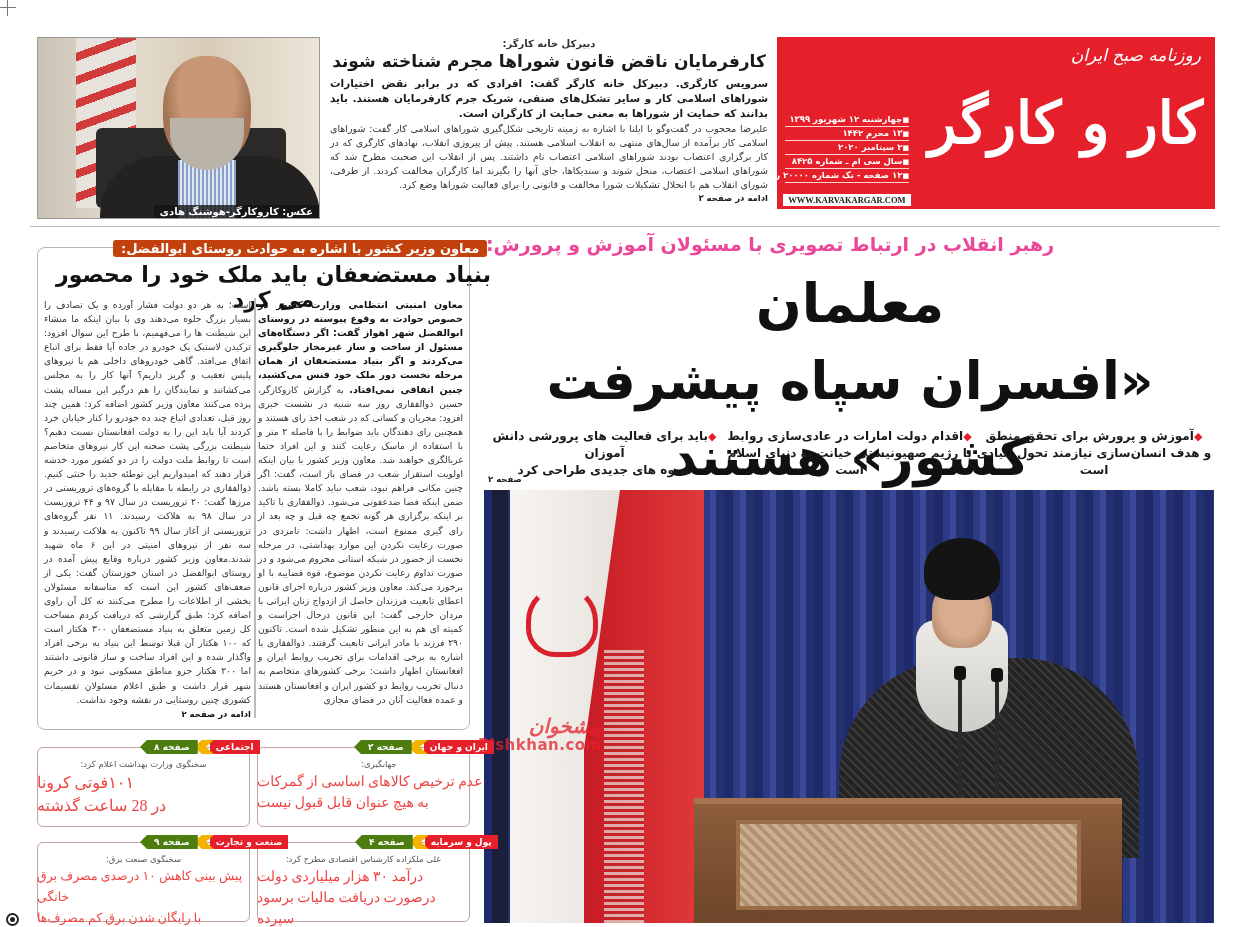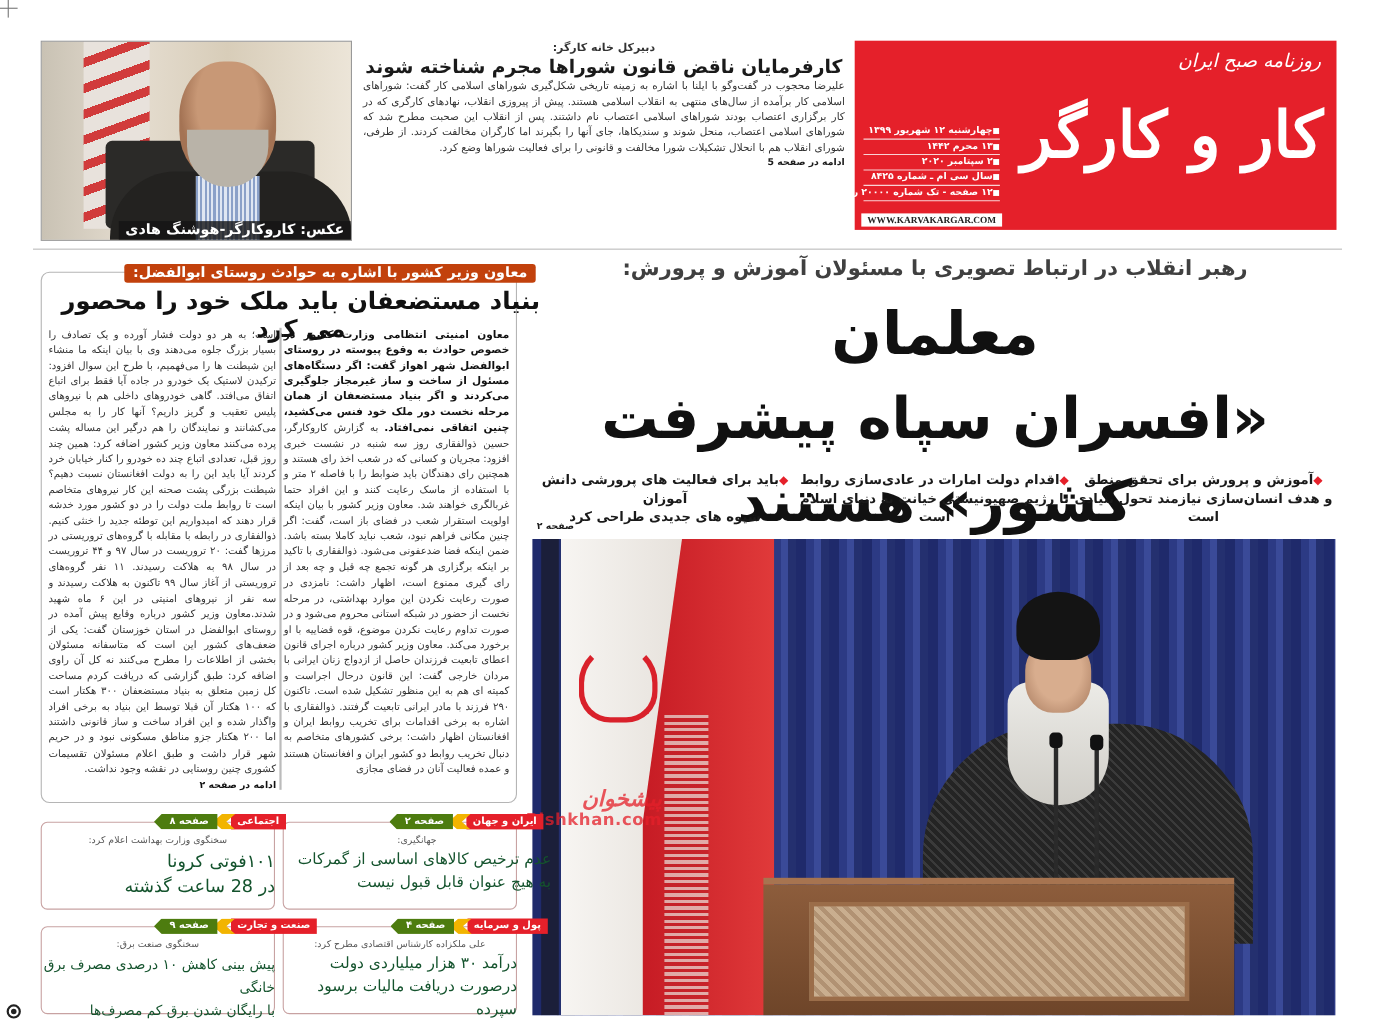--- a/index.html
+++ b/index.html
@@ -34,27 +34,27 @@
   .top-cont { font-size: 8.5px; font-weight: bold; margin-top: 1px; }
 
   
   .top-photo { left: 37px; top: 37px; width: 283px; height: 182px; overflow: hidden; border: 1px solid #999; background: linear-gradient(90deg, #c9c2b4 0%, #e5ddd0 30%, #d8cdb9 60%, #ece5d8 100%); }
   .photo-flag { left: 38px; top: 0; width: 60px; height: 170px; background: repeating-linear-gradient(160deg, #e8e2dc 0 14px, #d13b3b 14px 22px); }
   .photo-chair { left: 58px; top: 90px; width: 190px; height: 80px; background: #2b2a28; border-radius: 6px; }
   .photo-head { left: 125px; top: 18px; width: 88px; height: 108px; background: radial-gradient(ellipse at 50% 35%, #c89876 0 45%, #a47354 70%); border-radius: 46% 46% 42% 42%; }
   .photo-beard { left: 132px; top: 80px; width: 74px; height: 52px; background: #b9b3a8; border-radius: 0 0 40px 40px; }
   .photo-body { left: 62px; top: 118px; width: 220px; height: 70px; background: #232220; border-radius: 60px 60px 0 0; }
   .photo-shirt { left: 140px; top: 122px; width: 58px; height: 60px; background: repeating-linear-gradient(90deg, #8aa0c8 0 2px, #dfe6f2 2px 4px); }
-  .photo-caption { right: 0; bottom: 0; padding: 1px 6px; background: rgba(20,20,20,0.8); color: #fff; font-size: 13px; font-weight: bold; margin-top: 44px; }
+  .photo-caption { right: 0; bottom: 0; padding: 1px 6px; background: rgba(20,20,20,0.8); color: #fff; font-size: 10px; font-weight: bold; margin-top: 44px; }
 
   
   .hline { height: 1px; background: #bbb; }
 
   
-  .main-kicker { left: 486px; top: 233px; width: 728px; text-align: center; font-size: 19px; font-weight: bold; color: #404040; }
+  .main-kicker { left: 486px; top: 233px; width: 728px; text-align: left; font-size: 19px; font-weight: bold; color: #ec4899; }
   .main-head1 { left: 486px; top: 268px; width: 728px; text-align: center; font-size: 54px; font-weight: bold; line-height: 72px; color: #111; }
   .main-head2 { left: 486px; top: 343px; width: 728px; text-align: center; font-size: 52px; font-weight: bold; line-height: 76px; color: #111; }
   .bullets { left: 484px; top: 428px; width: 730px; display: flex; justify-content: space-between; }
   .bullet { font-size: 12px; font-weight: bold; line-height: 17px; text-align: center; }
   .bullet .diamond { color: #e5202a; font-size: 11px; }
   .bullet-page { left: 488px; top: 474px; font-size: 8.5px; font-weight: bold; }
 
   
   .main-photo { left: 484px; top: 490px; width: 730px; height: 433px; overflow: hidden; background: repeating-linear-gradient(90deg, #1f2a6b 0 9px, #2c3a84 9px 16px, #3a4a98 16px 22px, #24306f 22px 30px); }
   .flag-pole { left: 8px; top: 0; width: 16px; height: 433px; background: #1b1f3a; }
@@ -87,21 +87,21 @@
   .ls-col-sep { left: 254px; top: 298px; width: 2px; height: 420px; background: #bbb; }
   .ls-cont { font-weight: bold; font-size: 8.5px; color: #111; }
 
   
   .teaser { width: 213px; height: 80px; border: 1px solid #c8a2a2; border-radius: 6px; }
   .tag { height: 14px; display: flex; direction: rtl; font-size: 9px; font-weight: bold; color: #fff; }
   .tag-cat { background: #e5202a; padding: 0 6px; line-height: 14px; }
   .tag-chev { width: 20px; background: #f2b400; clip-path: polygon(40% 0, 100% 0, 60% 50%, 100% 100%, 40% 100%, 0 50%); margin-right: -4px; }
   .tag-page { background: #4d7c0f; padding: 0 8px 4px 14px; line-height: 14px; clip-path: polygon(12% 0, 100% 0, 100% 100%, 12% 100%, 0 50%); margin-right: -4px; }
   .teaser-kicker { text-align: center; font-size: 8.5px; color: #555; margin-top: 6px; }
-  .teaser-title { text-align: right; font-size: 14px; line-height: 21px; color: #14532d; margin-top: 2px; }
+  .teaser-title { text-align: left; font-size: 14px; line-height: 21px; color: #ef4444; margin-top: 2px; font-family: Liberation Serif, serif; }
 </style>
 </head>
 <body>
 
 <div class="abs reg-cross"></div>
 <div class="abs reg-target"></div>
 
 <div class="abs masthead">
   <div class="abs mast-slogan rtl">روزنامه صبح ایران</div>
   <div class="abs mast-title rtl">کار و کارگر</div>
@@ -111,22 +111,23 @@
     <div class="mast-info-row">۲ سپتامبر ۲۰۲۰</div>
     <div class="mast-info-row">سال سی ام ـ شماره ۸۴۲۵</div>
     <div class="mast-info-row">۱۲ صفحه - تک شماره ۲۰۰۰۰ ریال</div>
   </div>
   <div class="abs mast-url">WWW.KARVAKARGAR.COM</div>
 </div>
 
 <div class="abs top-story rtl">
   <div class="top-kicker">دبیرکل خانه کارگر:</div>
   <div class="top-headline">کارفرمایان ناقض قانون شوراها مجرم شناخته شوند</div>
+  <div class="top-lead">سرویس کارگری. دبیرکل خانه کارگر گفت: افرادی که در برابر نقض اختیارات شوراهای اسلامی کار و سایر تشکل‌های صنفی، شریک جرم کارفرمایان هستند. باید بدانند که حمایت از شوراها به معنی حمایت از کارگران است.</div>
   <div class="top-body">علیرضا محجوب در گفت‌وگو با ایلنا با اشاره به زمینه تاریخی شکل‌گیری شوراهای اسلامی کار گفت: شوراهای اسلامی کار برآمده از سال‌های منتهی به انقلاب اسلامی هستند. پیش از پیروزی انقلاب، نهادهای کارگری که در کار برگزاری اعتصاب بودند شوراهای اسلامی اعتصاب نام داشتند. پس از انقلاب این صحبت مطرح شد که شوراهای اسلامی اعتصاب، منحل شوند و سندیکاها، جای آنها را بگیرند اما کارگران مخالفت کردند. از طرفی، شورای انقلاب هم با انحلال تشکیلات شورا مخالفت و قانونی را برای فعالیت شوراها وضع کرد.</div>
-  <div class="top-cont">ادامه در صفحه 5</div>
+  <div class="top-cont">ادامه در صفحه ۳</div>
 </div>
 
 <div class="abs top-photo">
   <div class="abs photo-flag"></div>
   <div class="abs photo-chair"></div>
   <div class="abs photo-body"></div>
   <div class="abs photo-shirt"></div>
   <div class="abs photo-head"></div>
   <div class="abs photo-beard"></div>
   <div class="abs photo-caption rtl">عکس: کاروکارگر-هوشنگ هادی</div>

